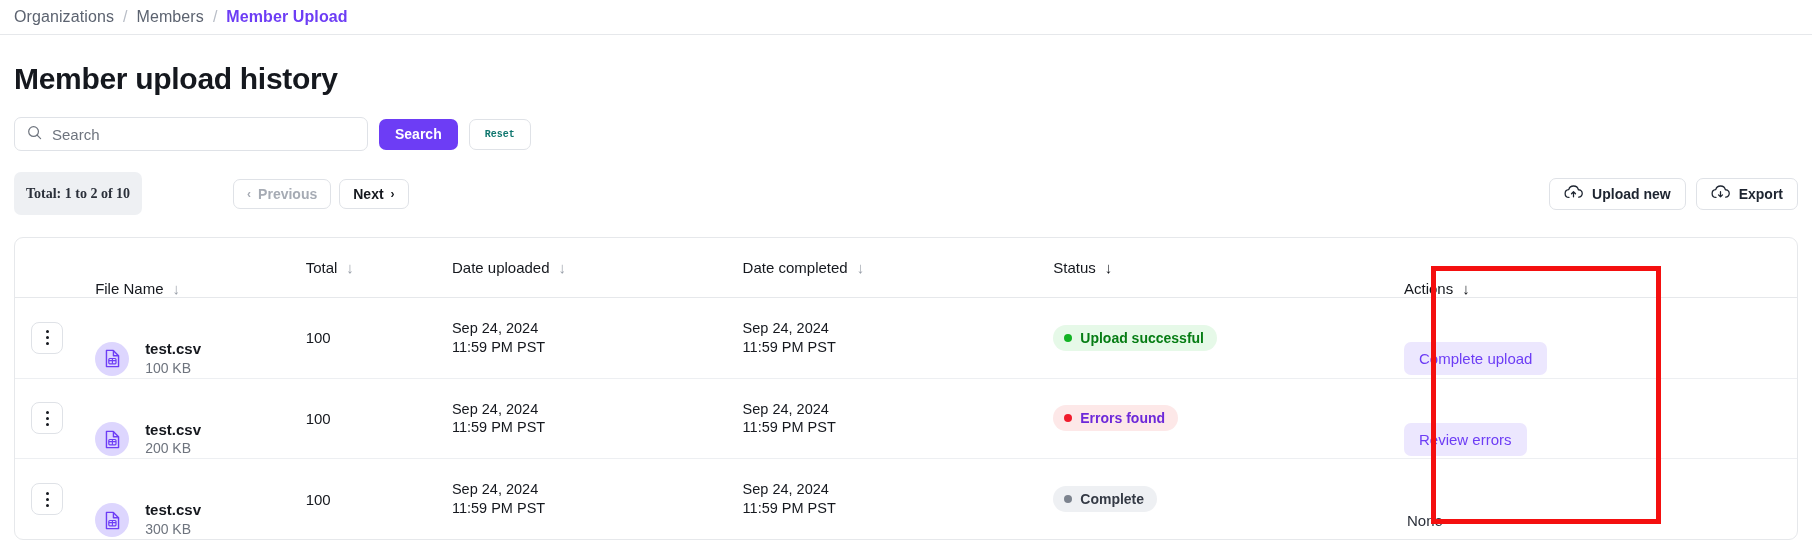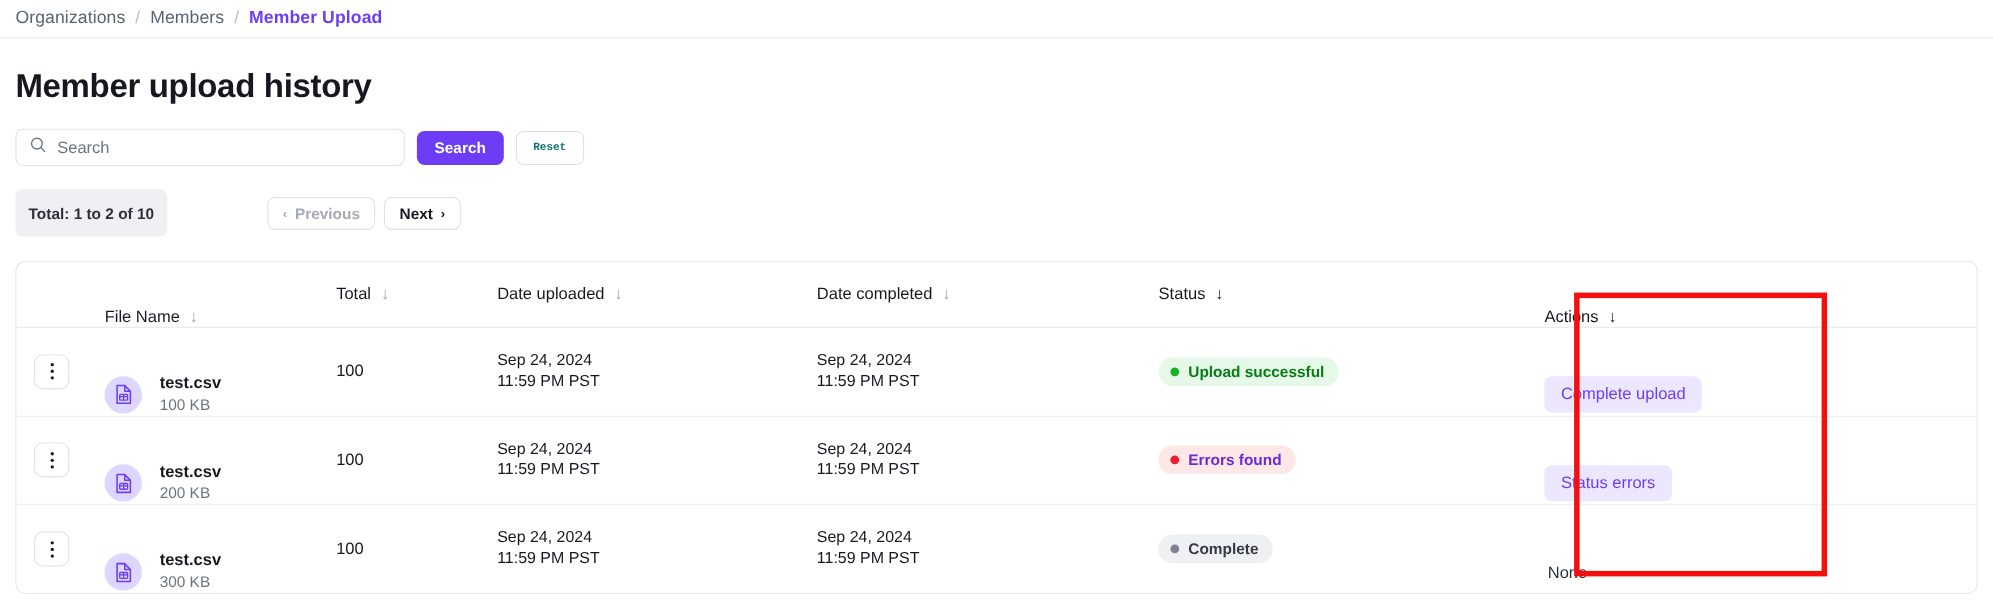--- a/index.html
+++ b/index.html
@@ -99,20 +99,21 @@
   .total-pill {
     background: #eef0f3;
     border-radius: 7px;
     height: 43px;
     display: flex;
     align-items: center;
     padding: 16px 12px;
     font-size: 14px;
     font-weight: 600;
     color: #2b303a;
+    font-family: Liberation Serif, serif;
   }
   .pager {
     display: flex;
     gap: 8px;
     margin-left: 91px;
   }
   .pager-btn {
     background: #fff;
     border: 1px solid #dfe2e7;
     border-radius: 7px;
@@ -290,20 +291,40 @@
     <button class="pager-btn disabled">
       <span class="chev">‹</span>
       <span>Previous</span>
     </button>
     <button class="pager-btn">
       <span>Next</span>
       <span class="chev">›</span>
     </button>
   </div>
 
+  <div class="toolbar-right">
+    <button class="icon-btn">
+      <span>
+        <svg width="19" height="17" viewBox="0 0 20 18" fill="none">
+          <path d="M5.2 14.2a4.1 4.1 0 0 1-.25-8.19A5.3 5.3 0 0 1 15.2 6.1a3.9 3.9 0 0 1 .3 7.8" stroke="#1d2430" stroke-width="1.35" stroke-linecap="round" stroke-linejoin="round"></path>
+          <path d="M10 13.6V8.2M10 8.2 7.9 10.3M10 8.2l2.1 2.1" stroke="#1d2430" stroke-width="1.35" stroke-linecap="round" stroke-linejoin="round"></path>
+        </svg>
+      </span>
+      <span>Upload new</span>
+    </button>
+    <button class="icon-btn">
+      <span>
+        <svg width="19" height="17" viewBox="0 0 20 18" fill="none">
+          <path d="M5.2 14.2a4.1 4.1 0 0 1-.25-8.19A5.3 5.3 0 0 1 15.2 6.1a3.9 3.9 0 0 1 .3 7.8" stroke="#1d2430" stroke-width="1.35" stroke-linecap="round" stroke-linejoin="round"></path>
+          <path d="M10 8.2v5.4M10 13.6 7.9 11.5M10 13.6l2.1-2.1" stroke="#1d2430" stroke-width="1.35" stroke-linecap="round" stroke-linejoin="round"></path>
+        </svg>
+      </span>
+      <span>Export</span>
+    </button>
+  </div>
 </div>
 
 <div class="table-wrap">
   <table>
     <colgroup>
       <col class="col-kebab">
         <col class="col-file">
         <col class="col-total">
       <col class="col-dateup">
         <col class="col-datedn">
@@ -436,21 +457,21 @@
           <div class="date-line2">11:59 PM PST</div>
         </td>
         <td>
           <span class="badge red">
             <span class="dot"></span>
             <span>Errors found</span>
           </span>
         </td>
         <td>
           <div class="cell-pad-l">
-            <button class="action-chip">Status errors</button>
+            <button class="action-chip">Review errors</button>
           </div>
         </td>
         <td></td>
       </tr>
 
       <tr>
         <td>
           <div class="kebab-btn">
             <span class="kebab-dot"></span>
             <span class="kebab-dot"></span>

